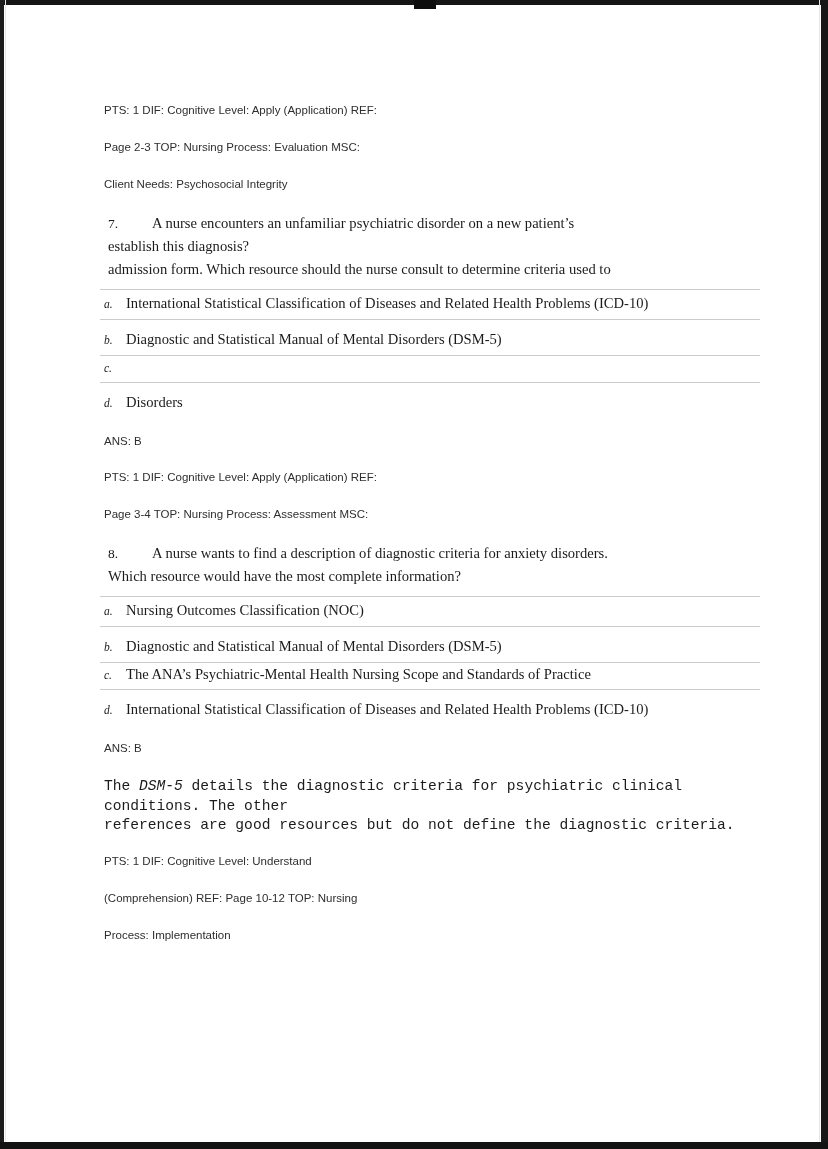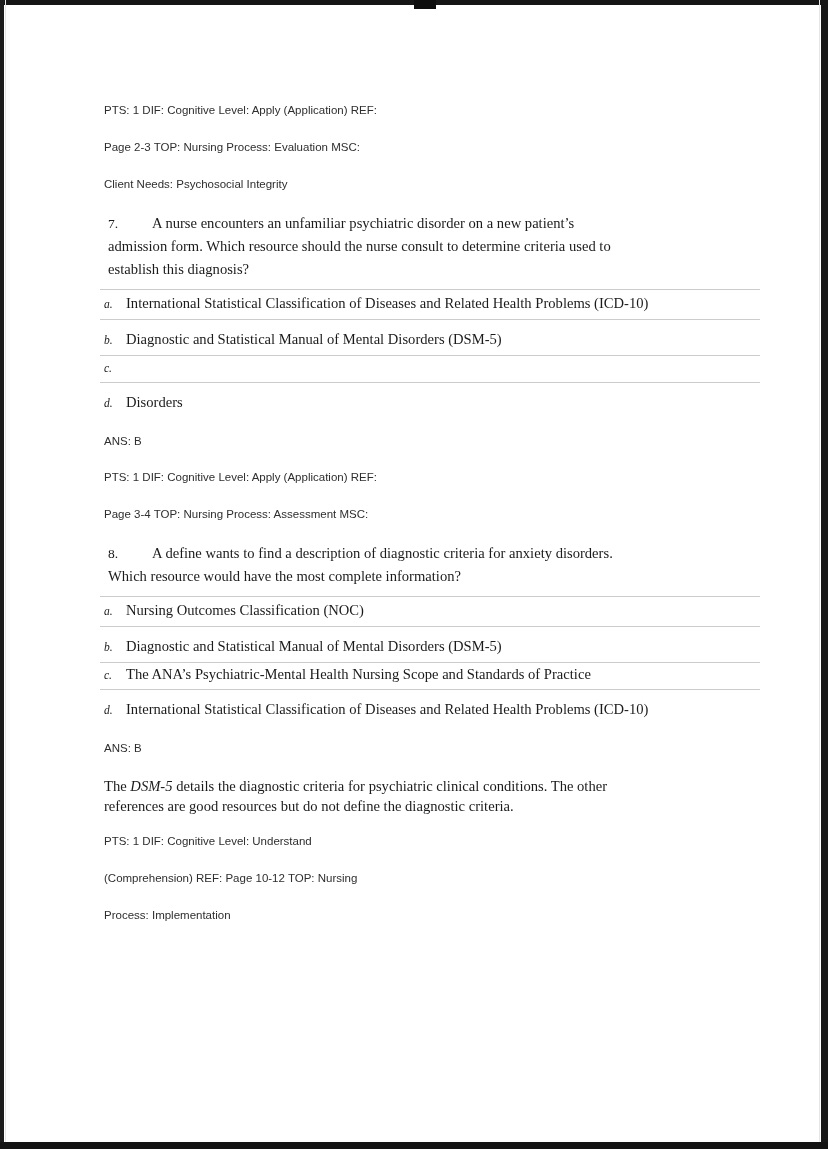--- a/index.html
+++ b/index.html
@@ -55,43 +55,43 @@
     font: 11.5px/15px "Liberation Sans", sans-serif;
     color: #2e2e2e;
     margin: 0 0 21px 0;
   }
   .rationale {
     font: 14.6px/19.5px "Liberation Serif", serif;
     color: #1b1b1b;
     margin: 0 0 19px 0;
   }
   .rationale .em { font-style: italic; }
-  .mb18 { margin-bottom: 18px; }
+  .mb18 { margin-bottom: 18px; font-family: Liberation Mono, monospace; }
 </style>
 </head>
 <body>
 
 <div class="frame-top"></div>
 <div class="frame-tab"></div>
 <div class="frame-left"></div>
 <div class="frame-left-shade"></div>
 <div class="frame-right"></div>
 <div class="frame-right-shade"></div>
 <div class="frame-bottom"></div>
 
 <div class="content">
 
   <p class="meta-line">PTS: 1 DIF: Cognitive Level: Apply (Application) REF:</p>
   <p class="meta-line">Page 2-3 TOP: Nursing Process: Evaluation MSC:</p>
   <p class="meta-line">Client Needs: Psychosocial Integrity</p>
 
   <div class="question">
     <div class="qline"><span class="qnum">7.</span><span>A nurse encounters an unfamiliar psychiatric disorder on a new patient’s</span></div>
+    <div class="qline">establish this diagnosis?</div>
     <div class="qline">admission form. Which resource should the nurse consult to determine criteria used to</div>
-    <div class="qline">establish this diagnosis?</div>
   </div>
 
   <div class="options">
     <div class="opt row-a">
       <span class="letter">a.</span>
       <span class="opt-text italic">International Statistical Classification of Diseases and Related Health Problems (ICD-10)</span>
     </div>
     <div class="opt row-b">
       <span class="letter">b.</span>
       <span class="opt-text italic">Diagnostic and Statistical Manual of Mental Disorders (DSM-5)</span>
@@ -107,21 +107,21 @@
 
   <p class="ans">ANS: B</p>
 
   <div class="rationale">
   </div>
 
   <p class="meta-line">PTS: 1 DIF: Cognitive Level: Apply (Application) REF:</p>
   <p class="meta-line">Page 3-4 TOP: Nursing Process: Assessment MSC:</p>
 
   <div class="question">
-    <div class="qline"><span class="qnum">8.</span><span>A define wants to find a description of diagnostic criteria for anxiety disorders.</span></div>
+    <div class="qline"><span class="qnum">8.</span><span>A nurse wants to find a description of diagnostic criteria for anxiety disorders.</span></div>
     <div class="qline">Which resource would have the most complete information?</div>
   </div>
 
   <div class="options">
     <div class="opt row-a">
       <span class="letter">a.</span>
       <span class="opt-text italic">Nursing Outcomes Classification (NOC)</span>
     </div>
     <div class="opt row-b">
       <span class="letter">b.</span>

